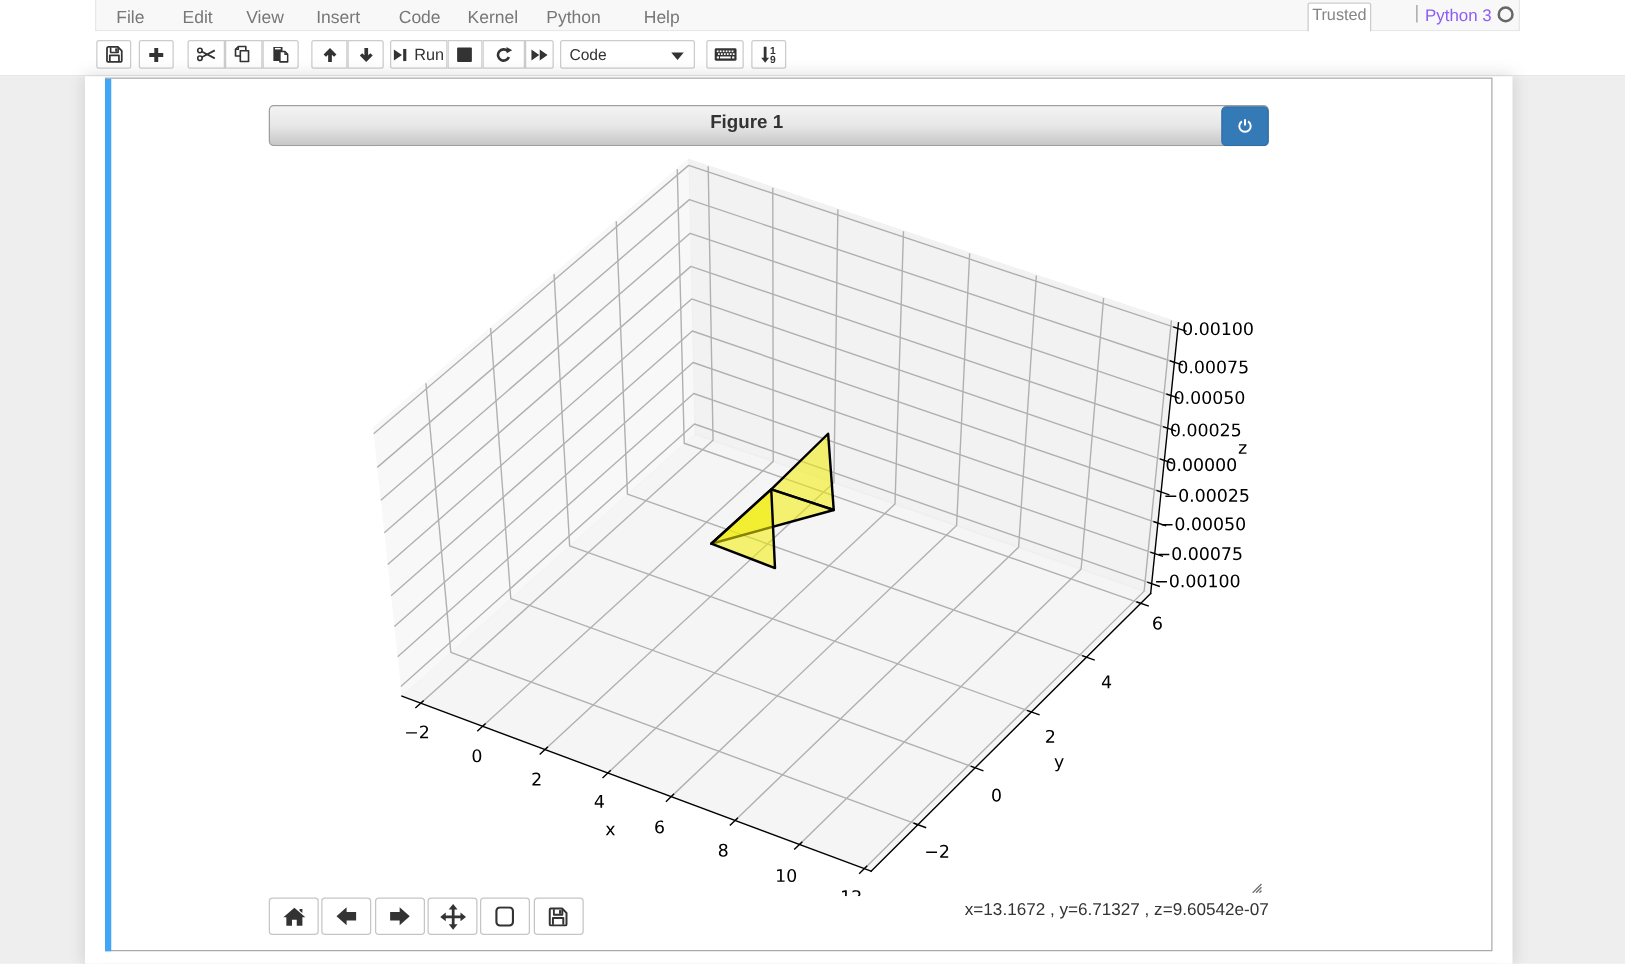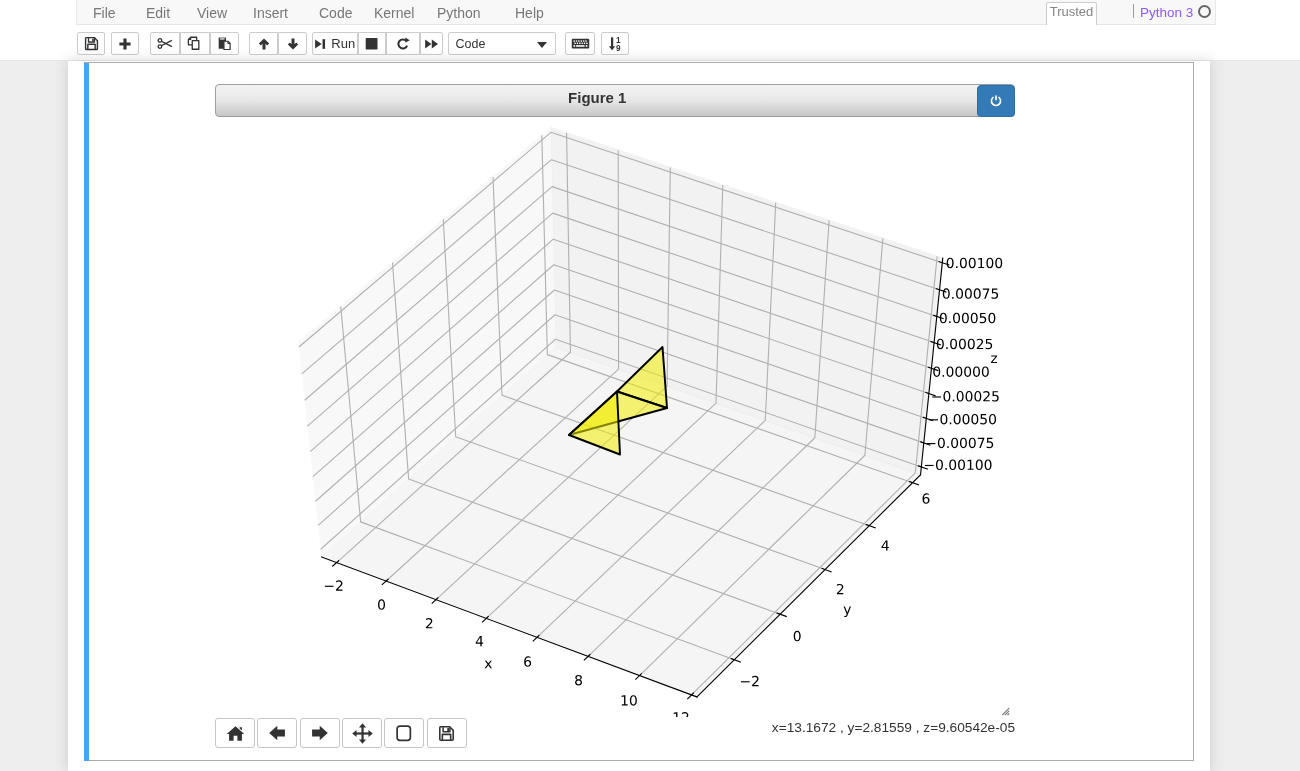--- a/index.html
+++ b/index.html
@@ -1061,14 +1061,14 @@
       </svg>
     </span>
 <span class="fbtn" style="left:426.75px;">
       <svg width="17" height="17" viewBox="0 0 16 16">
         <path d="M2.4 1.7 H11 L14.3 5 V13.5 A0.9 0.9 0 0 1 13.4 14.4 H2.6 A0.9 0.9 0 0 1 1.7 13.5 V2.6 A0.9 0.9 0 0 1 2.4 1.7 Z" fill="none" stroke="#333" stroke-width="1.5"></path>
         <path d="M4.8 2.2 V6.4 H11.2 V2.2" fill="none" stroke="#333" stroke-width="1.4"></path>
         <rect x="8.7" y="2.9" width="1.7" height="2.8" fill="#333"></rect>
         <path d="M4.1 14 V8.8 H11.9 V14" fill="none" stroke="#333" stroke-width="1.5"></path>
       </svg>
     </span>
-  <div id="figmsg">x=13.1672 , y=2.81559 , z=9.60542e-05</div>
+  <div id="figmsg">x=13.1672 , y=6.71327 , z=9.60542e-07</div>
 </div>
 
 </body></html>

